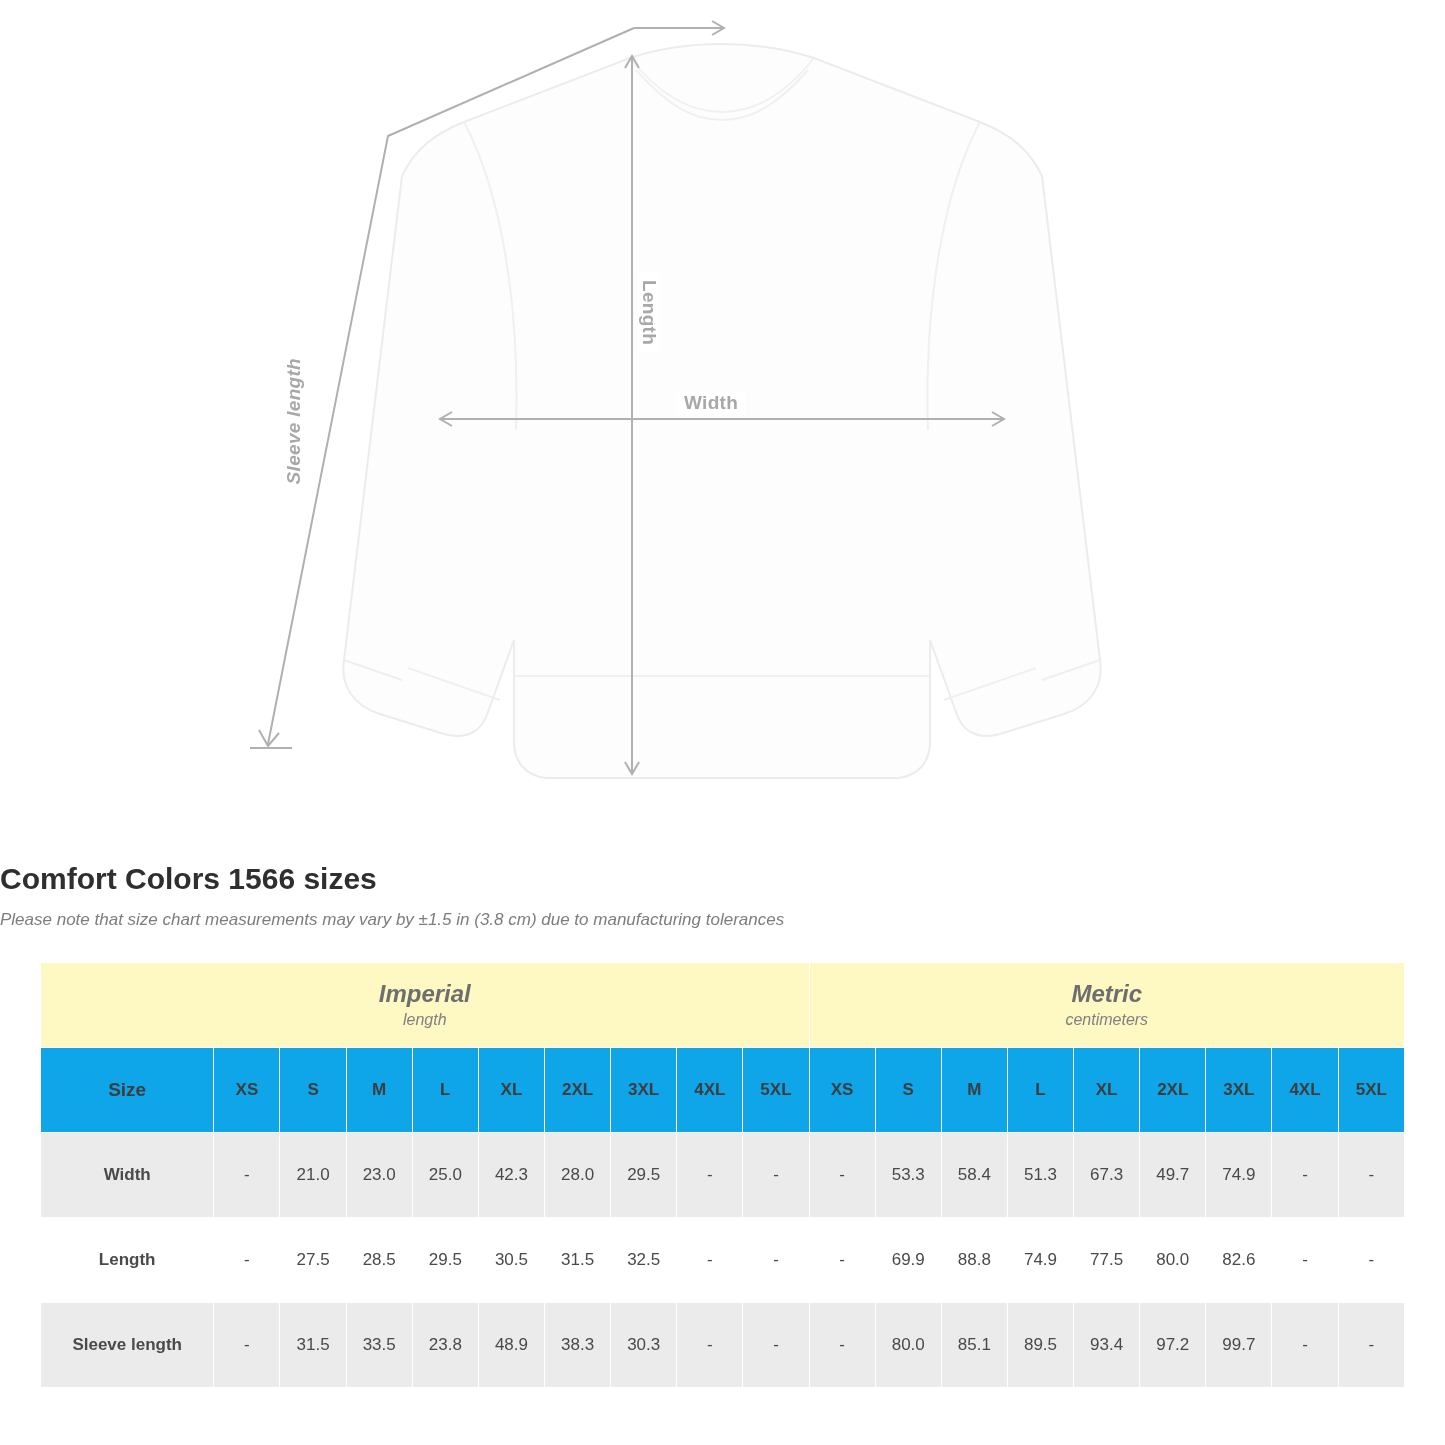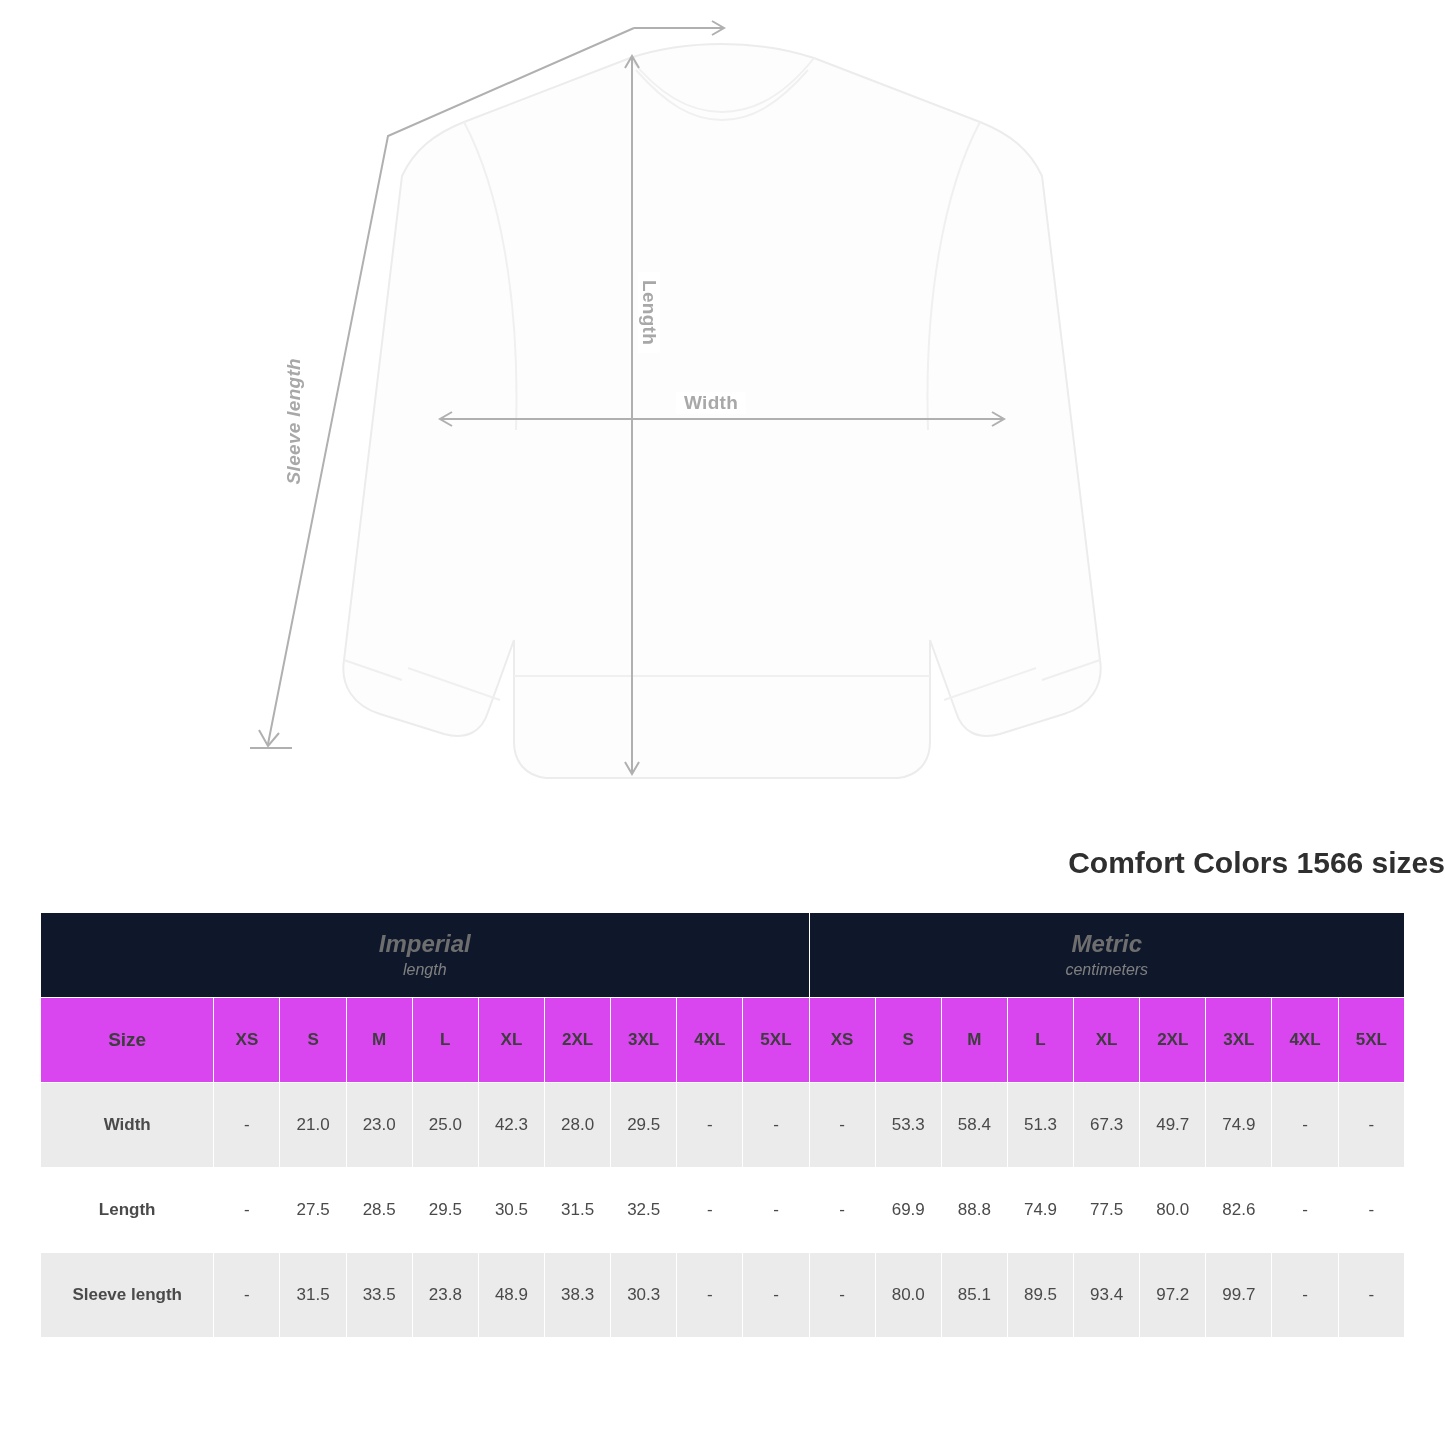--- a/index.html
+++ b/index.html
@@ -57,22 +57,22 @@
     top: 352px;
     writing-mode: vertical-rl;
     transform: rotate(180deg);
     font-style: italic;
     background: #ffffff;
     padding: 6px 0;
   }
 
   
   .title-block {
-    text-align: right;
-    margin-top: 16px;
+    text-align: left;
+    margin-top: 32px;
   }
   .chart-title {
     font-size: 30px;
     font-weight: bold;
     color: #2f2f2f;
     margin: 0;
   }
   .chart-note {
     font-size: 17px;
     font-style: italic;
@@ -92,38 +92,38 @@
   table.size-table td, table.size-table th {
     border: 1px solid #ffffff;
     text-align: center;
     font-size: 17px;
     color: #4a4a4a;
     padding: 0;
     height: 84px;
     vertical-align: middle;
   }
   .unit-head td {
-    background: #0f172a;
+    background: #fef9c3;
     height: 108px;
   }
   .unit-name {
     font-size: 24px;
     font-weight: bold;
     font-style: italic;
     color: #6e6e6e;
     line-height: 1.25;
   }
   .unit-sub {
     font-size: 16px;
     font-style: italic;
     color: #808080;
     line-height: 1.4;
   }
   tr.head-row td {
-    background: #d946ef;
+    background: #0ea5e9;
     font-weight: bold;
     font-size: 17px;
     color: #3d3d3d;
   }
   tr.head-row td.rowhead {
     font-size: 19px;
   }
   tr.data-row td {
     background: #ffffff;
   }
@@ -197,20 +197,21 @@
       </g>
     </svg>
 
     <div class="dim-label width-label">Width</div>
     <div class="dim-label length-label">Length</div>
     <div class="dim-label sleeve-label">Sleeve length</div>
   </div>
 
   <div class="title-block">
     <h1 class="chart-title">Comfort Colors 1566 sizes</h1>
+    <p class="chart-note">Please note that size chart measurements may vary by ±1.5 in (3.8 cm) due to manufacturing tolerances</p>
   </div>
 
   <div class="table-wrap">
     <table class="size-table">
       <colgroup>
         <col class="label-col">
         <col class="val-col">
           <col class="val-col">
           <col class="val-col">
           <col class="val-col">

